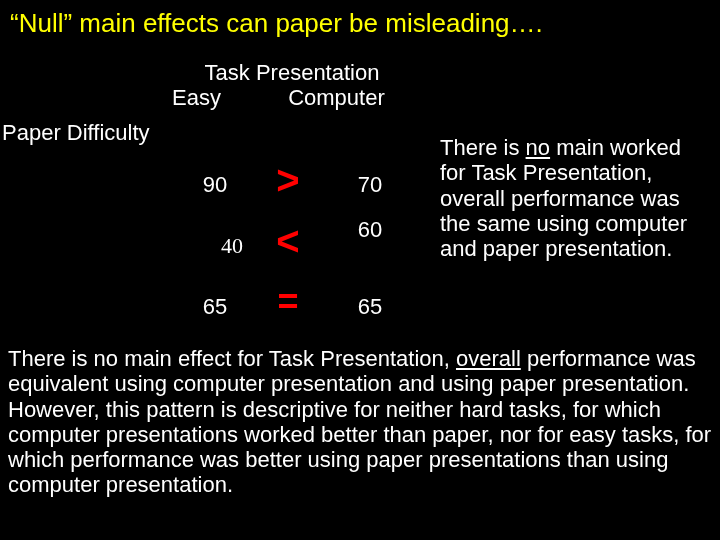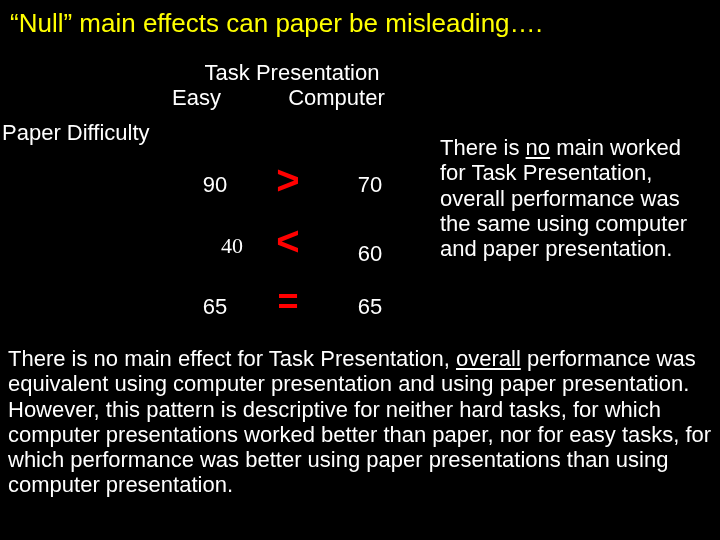--- a/index.html
+++ b/index.html
@@ -52,21 +52,21 @@
   .easy-label { top: 172px; text-align: center; }
   .hard-label { top: 233px; text-align: center; }
   .cell {
     position: absolute;
     width: 80px;
     text-align: center;
   }
   .c-paper-easy { left: 175px; top: 172px; }
   .c-comp-easy  { left: 330px; top: 172px; }
   .c-paper-hard { left: 192px; top: 233px; font-family: Liberation Serif, serif; }
-  .c-comp-hard  { left: 330px; top: 241px; }
+  .c-comp-hard  { left: 330px; top: 217px; }
   .c-paper-marg { left: 175px; top: 294px; }
   .c-comp-marg  { left: 330px; top: 294px; }
   .op {
     position: absolute;
     left: 258px;
     width: 60px;
     text-align: center;
     color: #ff0000;
     font-size: 40px;
     font-weight: bold;

